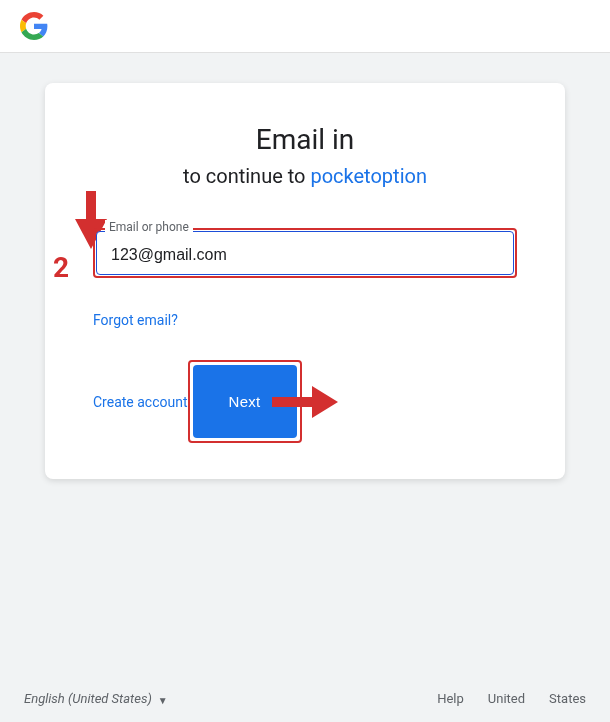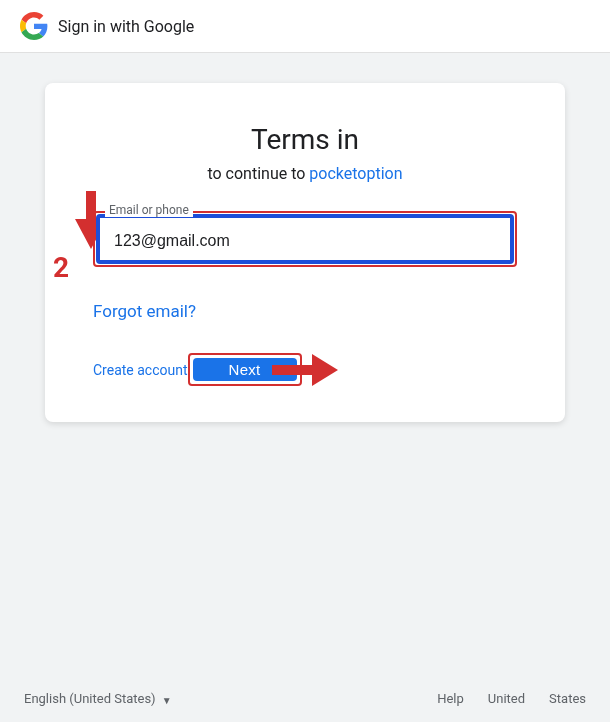--- a/index.html
+++ b/index.html
@@ -85,24 +85,24 @@
 
     .card-title {
       font-size: 28px;
       font-weight: 400;
       color: #202124;
       text-align: center;
       margin-bottom: 8px;
     }
 
     .card-subtitle {
-      font-size: 16px;
+      font-size: 20px;
       color: #202124;
       text-align: center;
-      margin-bottom: 28px;
+      margin-bottom: 40px;
     }
 
     .card-subtitle a {
       color: #1a73e8;
       text-decoration: none;
     }
 
     
     .input-wrapper {
       position: relative;
@@ -117,32 +117,32 @@
       top: -10px;
       left: 10px;
       background: #fff;
       padding: 0 4px;
       font-size: 12px;
       color: #5f6368;
     }
 
     .email-input {
       width: 100%;
-      border: 4px solid #1d4ed8;
+      border: 1px solid #1d4ed8;
       border-radius: 4px;
       padding: 14px 14px 10px 14px;
       font-size: 16px;
       color: #202124;
       outline: none;
       background: #fff;
     }
 
     .forgot-email {
       color: #1a73e8;
-      font-size: 17px;
+      font-size: 14px;
       text-decoration: none;
       display: inline-block;
       margin-bottom: 32px;
       cursor: pointer;
       margin-top: 6px;
     }
 
     
     .card-actions {
       display: flex;
@@ -187,21 +187,21 @@
       border: 2px solid #d32f2f;
       border-radius: 4px;
       padding: 3px;
     }
 
     .next-btn {
       background: #1a73e8;
       color: #fff;
       border: none;
       border-radius: 4px;
-      padding: 3px 36px;
+      padding: 28px 36px;
       font-size: 15px;
       font-weight: 500;
       cursor: pointer;
       letter-spacing: 0.3px;
     }
 
     
     .footer {
       width: 610px;
       position: absolute;
@@ -213,20 +213,21 @@
       background: #f1f3f4;
     }
 
     .footer-lang {
       display: flex;
       align-items: flex-end;
       gap: 6px;
       font-size: 13px;
       color: #5f6368;
       cursor: pointer;
+      font-style: italic;
     }
 
     .footer-chevron {
       font-size: 10px;
       color: #5f6368;
     }
 
     .footer-links {
       display: flex;
       gap: 24px;
@@ -243,35 +244,34 @@
 <body>
 
 <div class="top-bar">
   <svg class="google-g" viewBox="0 0 48 48">
     <path fill="#EA4335" d="M24 9.5c3.54 0 6.71 1.22 9.21 3.6l6.85-6.85C35.9 2.38 30.47 0 24 0 14.62 0 6.51 5.38 2.56 13.22l7.98 6.19C12.43 13.72 17.74 9.5 24 9.5z"></path>
     <path fill="#4285F4" d="M46.98 24.55c0-1.57-.15-3.09-.38-4.55H24v9.02h12.94c-.58 2.96-2.26 5.48-4.78 7.18l7.73 6c4.51-4.18 7.09-10.36 7.09-17.65z"></path>
     <path fill="#FBBC05" d="M10.53 28.59c-.48-1.45-.76-2.99-.76-4.59s.27-3.14.76-4.59l-7.98-6.19C.92 16.46 0 20.12 0 24c0 3.88.92 7.54 2.56 10.78l7.97-6.19z"></path>
     <path fill="#34A853" d="M24 48c6.48 0 11.93-2.13 15.89-5.81l-7.73-6c-2.18 1.48-4.97 2.35-8.16 2.35-6.26 0-11.57-4.22-13.47-9.91l-7.98 6.19C6.51 42.62 14.62 48 24 48z"></path>
     <path fill="none" d="M0 0h48v48H0z"></path>
   </svg>
-  <span class="top-bar-title">Sign in with Google</span>
 </div>
 
 <div class="card">
 
   
   <div class="arrow-annotation">
     <div class="arrow-shaft"></div>
     <div class="arrow-down"></div>
   </div>
 
   
   <div class="number-label">2</div>
 
-  <h1 class="card-title">Terms in</h1>
+  <h1 class="card-title">Email in</h1>
 
   <p class="card-subtitle">
     <span>to continue to</span>
     <a>pocketoption</a>
   </p>
 
   
   <div class="input-wrapper">
     <span class="input-label">Email or phone</span>
     <input class="email-input" type="text" value="123@gmail.com" style="">

